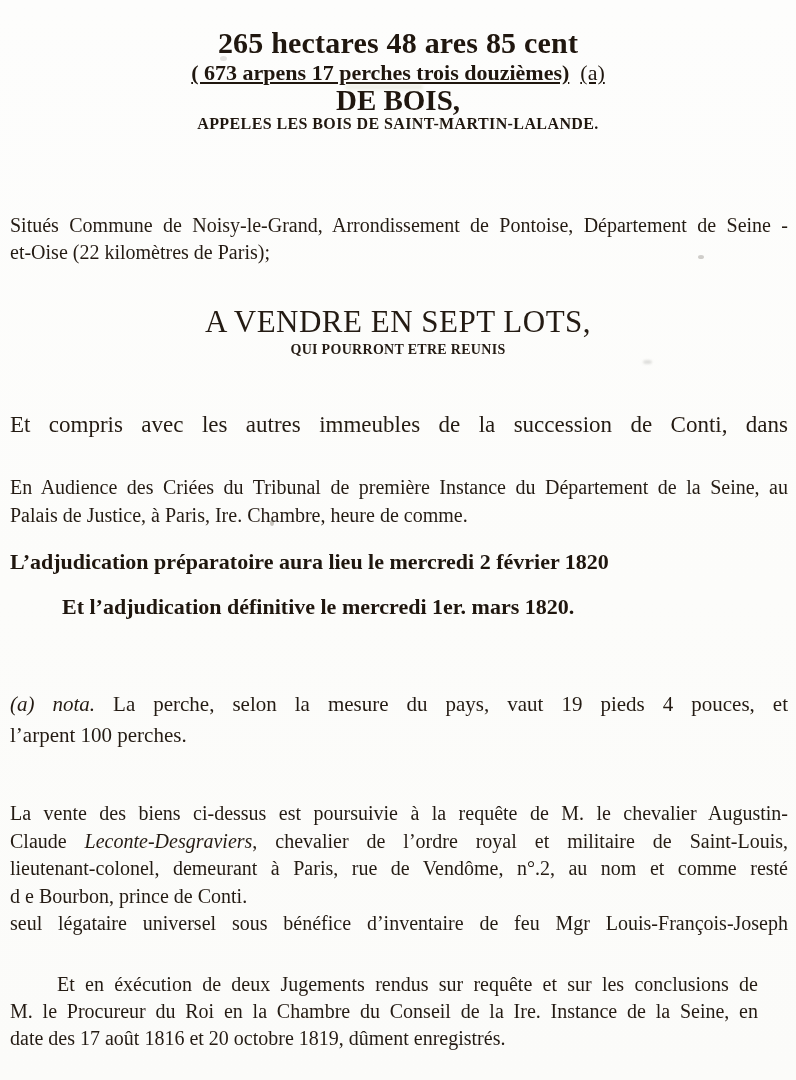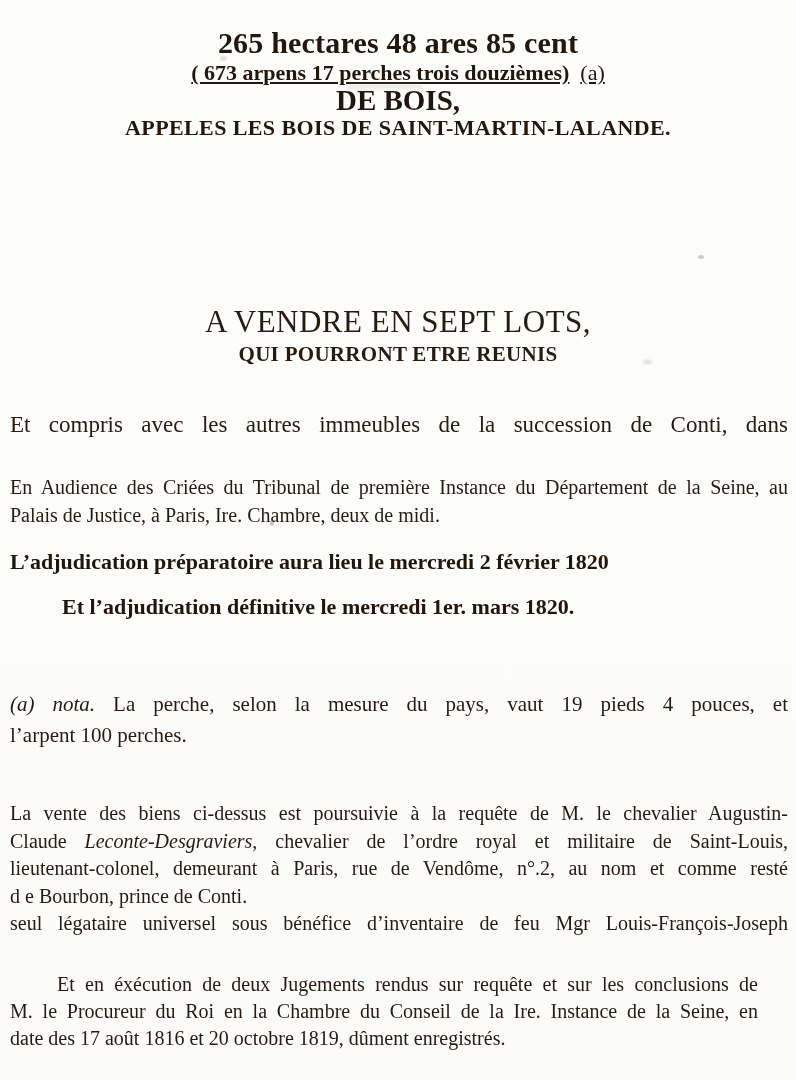--- a/index.html
+++ b/index.html
@@ -24,28 +24,28 @@
   .fill {
     text-align: justify;
     text-align-last: justify;
   }
 
   
   .h1 { top: 26px; font-size: 30px; font-weight: bold; letter-spacing: 0.2px; color: #20170f; }
   .h2 { top: 60px; font-size: 22px; font-weight: bold; color: #20170f; text-decoration: underline; }
   .h2 .suffix { font-weight: normal; margin-left: 11px; }
   .h3 { top: 84px; font-size: 29px; font-weight: bold; color: #20170f; }
-  .h4 { top: 115px; font-size: 22px; font-weight: bold; letter-spacing: 0.4px; color: #20170f; }
+  .h4 { top: 115px; font-size: 16px; font-weight: bold; letter-spacing: 0.4px; color: #20170f; }
 
   
   .situes { top: 212px; left: 10px; width: 778px; font-size: 20px; line-height: 27px; }
 
   
   .vendre1 { top: 304px; font-size: 31px; letter-spacing: 0.5px; }
-  .vendre2 { top: 342px; font-size: 21px; font-weight: bold; letter-spacing: 0.3px; }
+  .vendre2 { top: 342px; font-size: 14px; font-weight: bold; letter-spacing: 0.3px; }
 
   
   .compris { top: 410px; left: 10px; width: 778px; font-size: 23px; line-height: 30px; }
 
   
   .audience { top: 474px; left: 10px; width: 778px; font-size: 20px; line-height: 27.5px; }
 
   
   .adj1 { top: 549px; left: 10px; font-size: 22px; font-weight: bold; white-space: nowrap; color: #1f160e; text-align: right; }
   .adj2 { top: 594px; left: 62px; font-size: 22px; font-weight: bold; white-space: nowrap; color: #1f160e; }
@@ -73,31 +73,35 @@
 
 <div class="page">
 
   <div class="abs center h1">265 hectares 48 ares 85 cent</div>
   <div class="abs center h2">
     <span>( 673 arpens 17 perches trois douzièmes)</span><span class="suffix">(a)</span>
   </div>
   <div class="abs center h3">DE BOIS,</div>
   <div class="abs center h4">APPELES LES BOIS DE SAINT-MARTIN-LALANDE.</div>
 
+  <div class="abs situes">
+    <div class="line fill">Situés Commune de Noisy-le-Grand, Arrondissement de Pontoise, Département de Seine -</div>
+    <div class="line">et-Oise (22 kilomètres de Paris);</div>
+  </div>
 
   <div class="abs center vendre1">A VENDRE EN SEPT LOTS,</div>
   <div class="abs center vendre2">QUI POURRONT ETRE REUNIS</div>
 
   <div class="abs compris">
     <div class="line fill">Et compris avec les autres immeubles de la succession de Conti, dans</div>
   </div>
 
   <div class="abs audience">
     <div class="line fill">En Audience des Criées du Tribunal de première Instance du Département de la Seine, au</div>
-    <div class="line">Palais de Justice, à Paris, Ire. Chambre, deux de midi.</div>
+    <div class="line">Palais de Justice, à Paris, Ire. Chambre, heure de comme.</div>
   </div>
 
   <div class="abs adj1">L’adjudication préparatoire aura lieu le mercredi 2 février 1820</div>
   <div class="abs adj2">Et l’adjudication définitive le mercredi 1er. mars 1820.</div>
 
   <div class="abs nota">
     <div class="line fill"><span class="italic">(a) nota.</span><span> La perche, selon la mesure du pays, vaut 19 pieds 4 pouces, et</span></div>
     <div class="line">l’arpent 100 perches.</div>
   </div>
 

